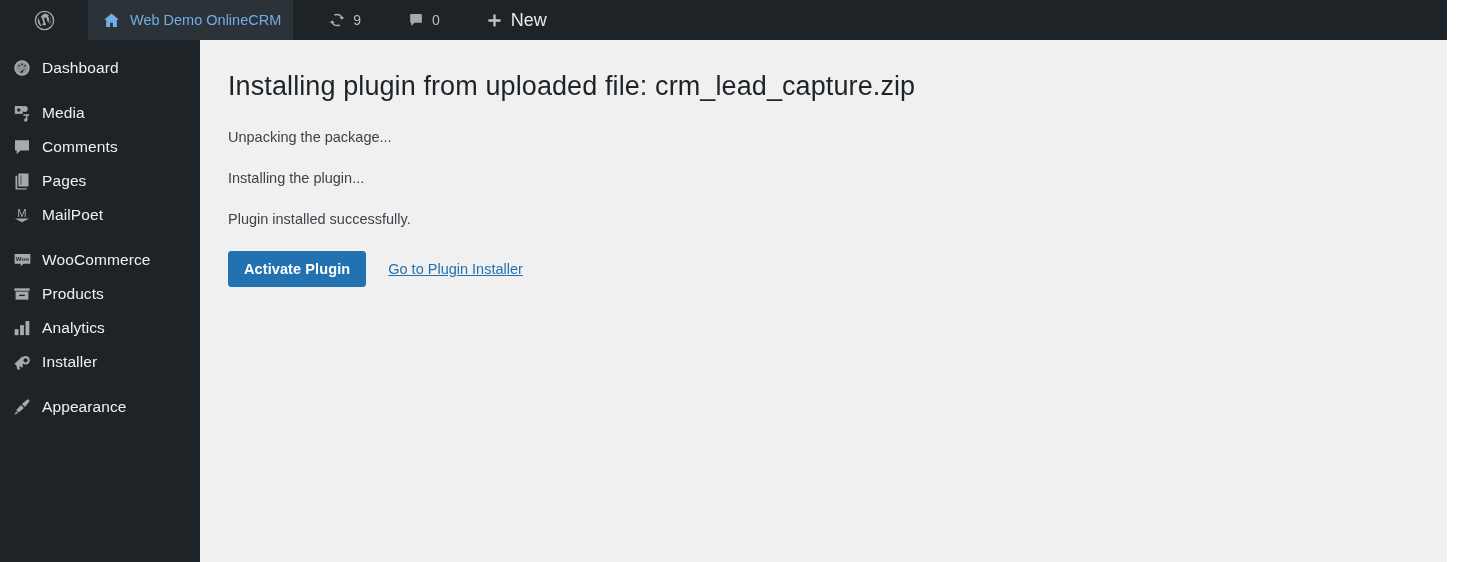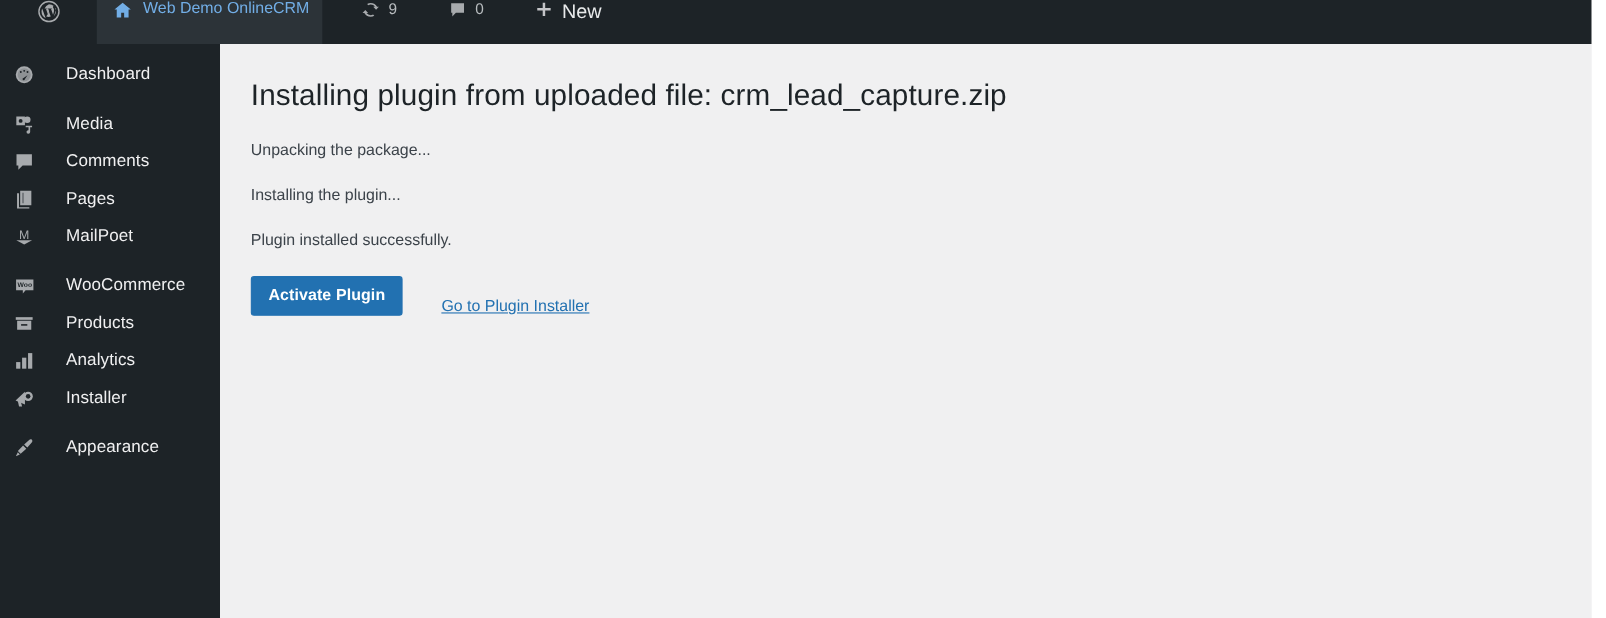--- a/index.html
+++ b/index.html
@@ -34,21 +34,21 @@
     width: 1447px;
     height: 40px;
     background: #1d2327;
     display: flex;
     align-items: stretch;
     z-index: 30;
     font-size: 13px;
   }
   .ab-item {
     display: flex;
-    align-items: flex-start;
+    align-items: center;
     height: 40px;
     padding: 0 9px;
     color: #a7aaad;
     white-space: nowrap;
     margin-left: 24px;
   }
   .ab-logo {
     width: 40px;
     justify-content: center;
     padding: 0;
@@ -84,21 +84,21 @@
     height: 522px;
     background: #1d2327;
     z-index: 20;
     overflow: hidden;
   }
   .menu-item {
     display: flex;
     align-items: center;
     height: 34px;
     padding-left: 10px;
-    gap: 26px;
+    gap: 8px;
     color: #f0f0f1;
     font-size: 15.5px;
     line-height: 1;
     letter-spacing: 0.1px;
   }
   .menu-item .mi-icon {
     width: 24px;
     height: 24px;
     display: inline-flex;
     align-items: center;
@@ -126,22 +126,22 @@
     letter-spacing: 0.1px;
   }
   .status-line {
     font-size: 14.5px;
     color: #3c434a;
     line-height: 1.5;
     margin-top: 19px;
   }
   #action-row {
     display: flex;
-    align-items: flex-end;
-    gap: 35px;
+    align-items: center;
+    gap: 22px;
     margin-top: 21px;
   }
   #activate-plugin-button {
     display: inline-flex;
     align-items: center;
     justify-content: center;
     height: 36px;
     padding: 0 15px;
     background: #2271b1;
     color: #ffffff;

